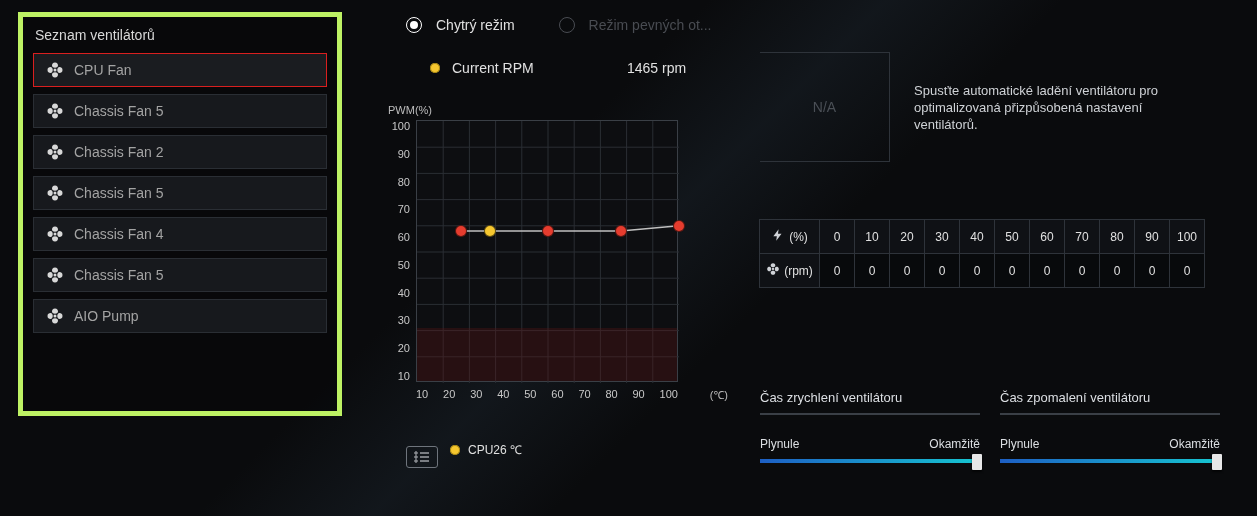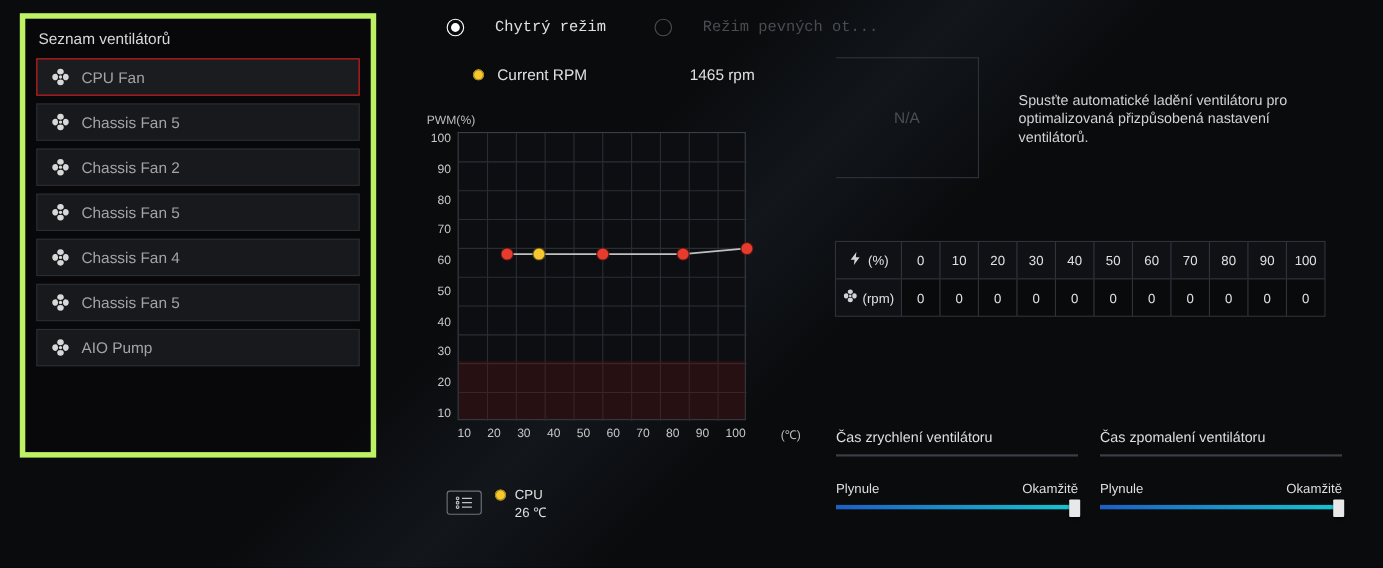--- a/index.html
+++ b/index.html
@@ -61,23 +61,22 @@
   
   .modes {
     position: absolute;
     left: 406px; top: 17px;
     display: flex;
     gap: 44px;
   }
   .mode {
     display: flex;
     align-items: center;
-    gap: 28px;
+    gap: 14px;
     cursor: pointer;
-    font-family: Liberation Mono, monospace;
   }
   .mode .radio {
     width: 16px; height: 16px;
     border: 1.5px solid #aaa;
     border-radius: 50%;
     position: relative;
   }
   .mode.selected .radio { border-color: #fff; }
   .mode.selected .radio::after {
     content: '';
@@ -172,21 +171,21 @@
     display: flex; align-items: center; justify-content: center;
     cursor: pointer;
   }
   .legend-btn svg { stroke: #c0c3c8; fill: none; }
   .temp-src {
     position: absolute;
     left: 450px; top: 442px;
     display: flex; align-items: flex-start; gap: 8px;
     font-size: 12px;
   }
-  .temp-src .col { display: flex; flex-direction: column; line-height: 16px; }
+  .temp-src .col { display: flex; flex-direction: row; line-height: 16px; }
 
   
   .tune-box {
     position: absolute;
     left: 760px; top: 42px;
     width: 480px; height: 130px;
     display: flex;
     align-items: center;
   }
   .na-cell {
@@ -194,21 +193,21 @@
     border-top: 1px solid #2e333a;
     border-right: 1px solid #2e333a;
     border-bottom: 1px solid #2e333a;
     display: flex; align-items: center; justify-content: center;
     font-size: 14px; color: #4a4f56;
   }
   .tune-hint {
     font-size: 13px;
     color: #cfd2d6;
     line-height: 17px;
-    margin-left: 36px;
+    margin-left: 24px;
     max-width: 290px;
   }
 
   
   .boost-table {
     position: absolute;
     left: 760px; top: 220px;
     display: grid;
     grid-template-columns: 60px repeat(11, 35px);
     grid-template-rows: 34px 34px;

